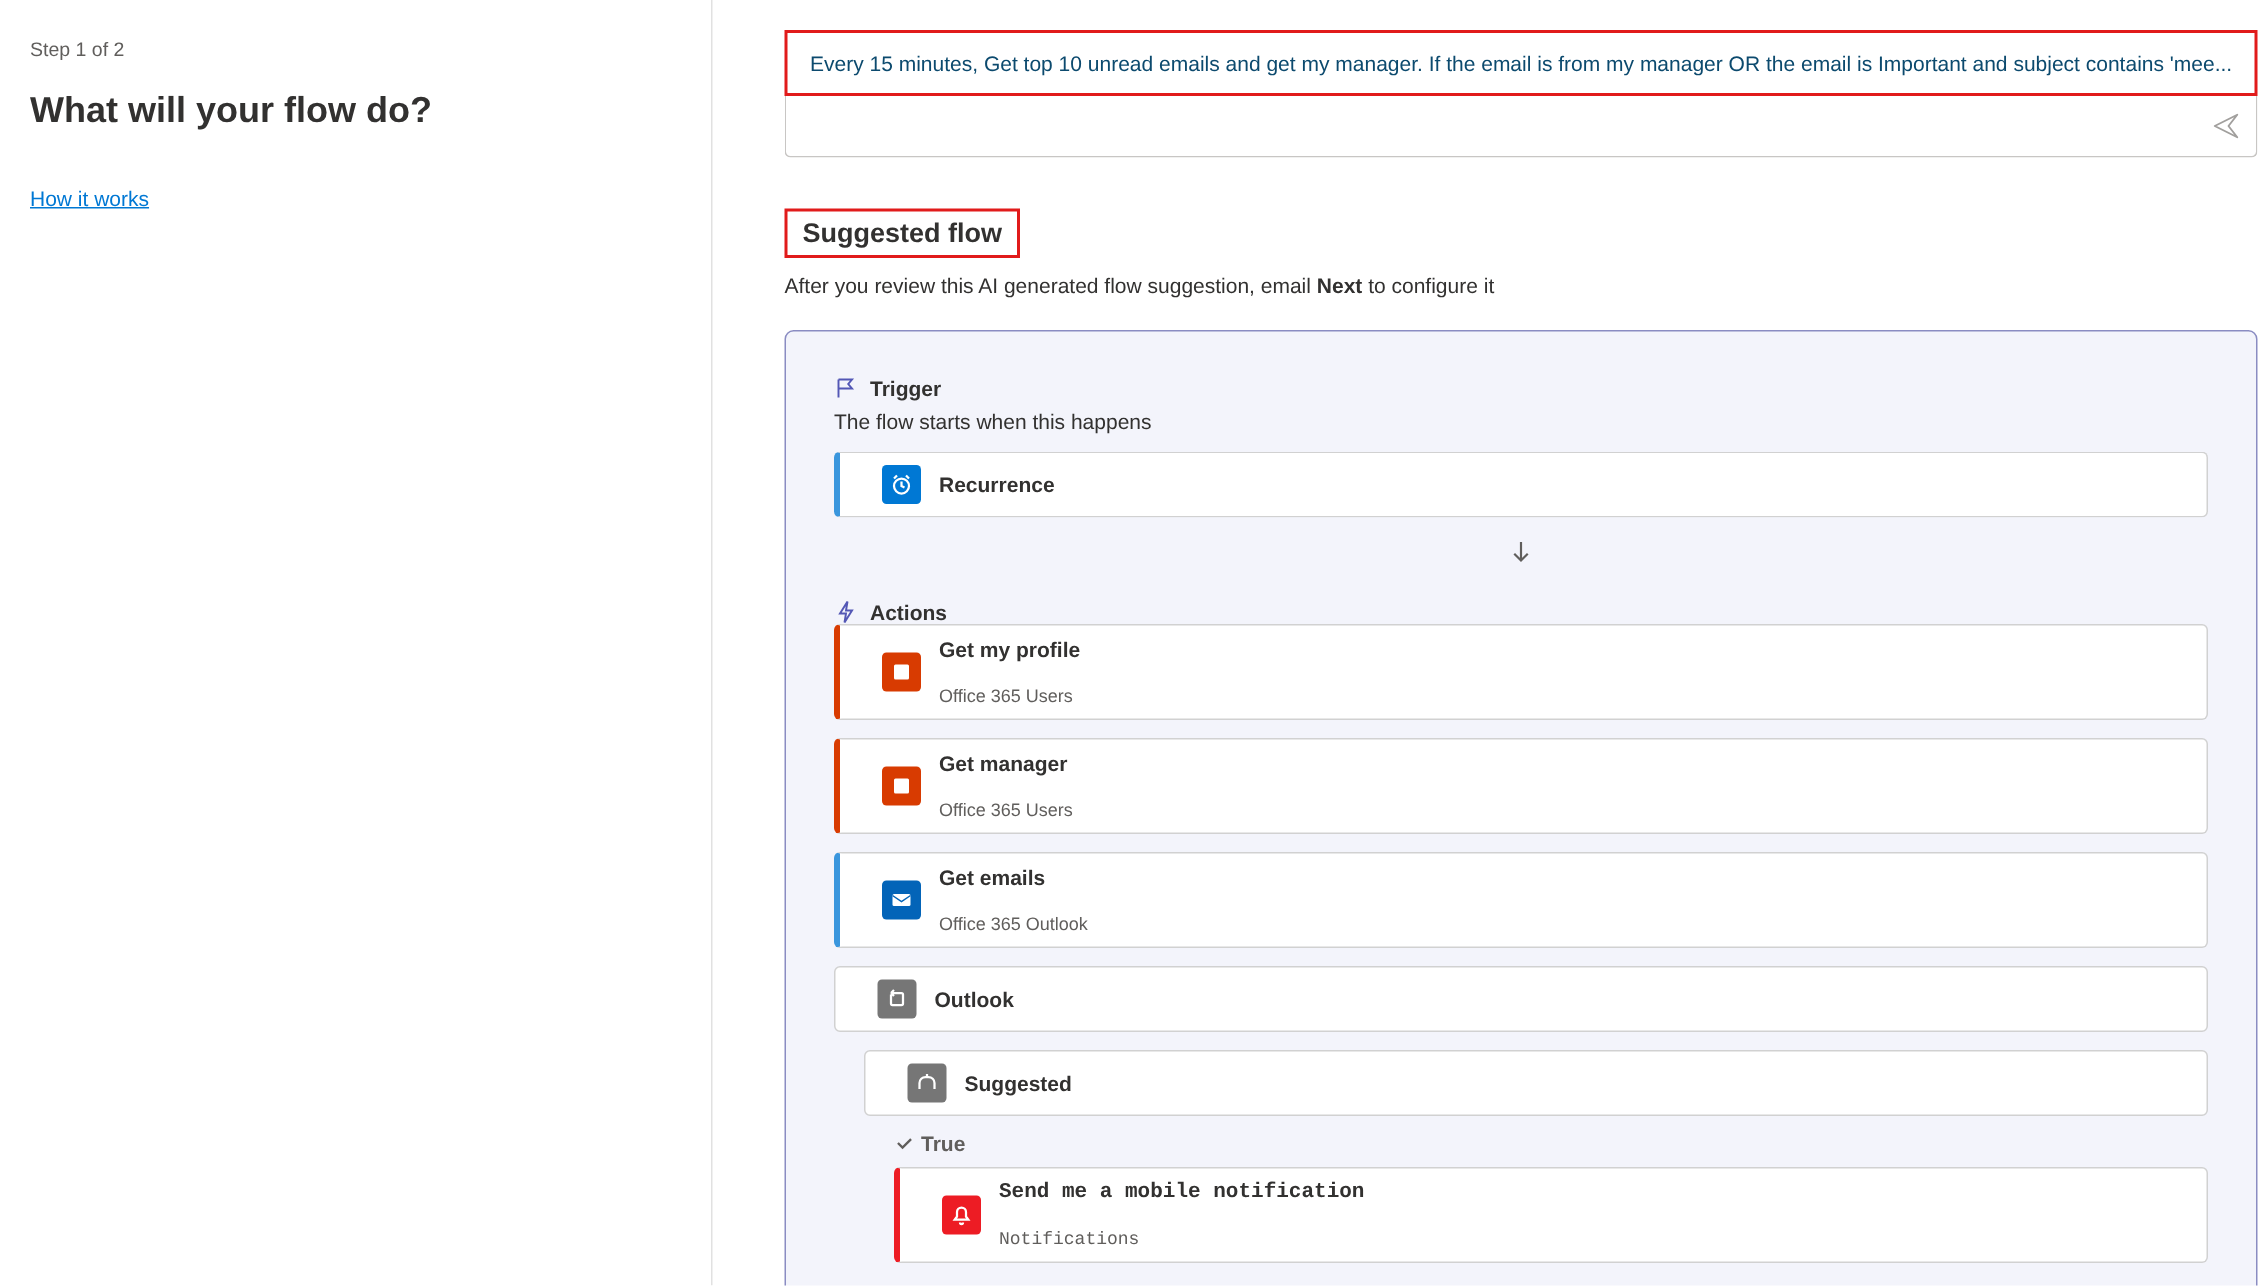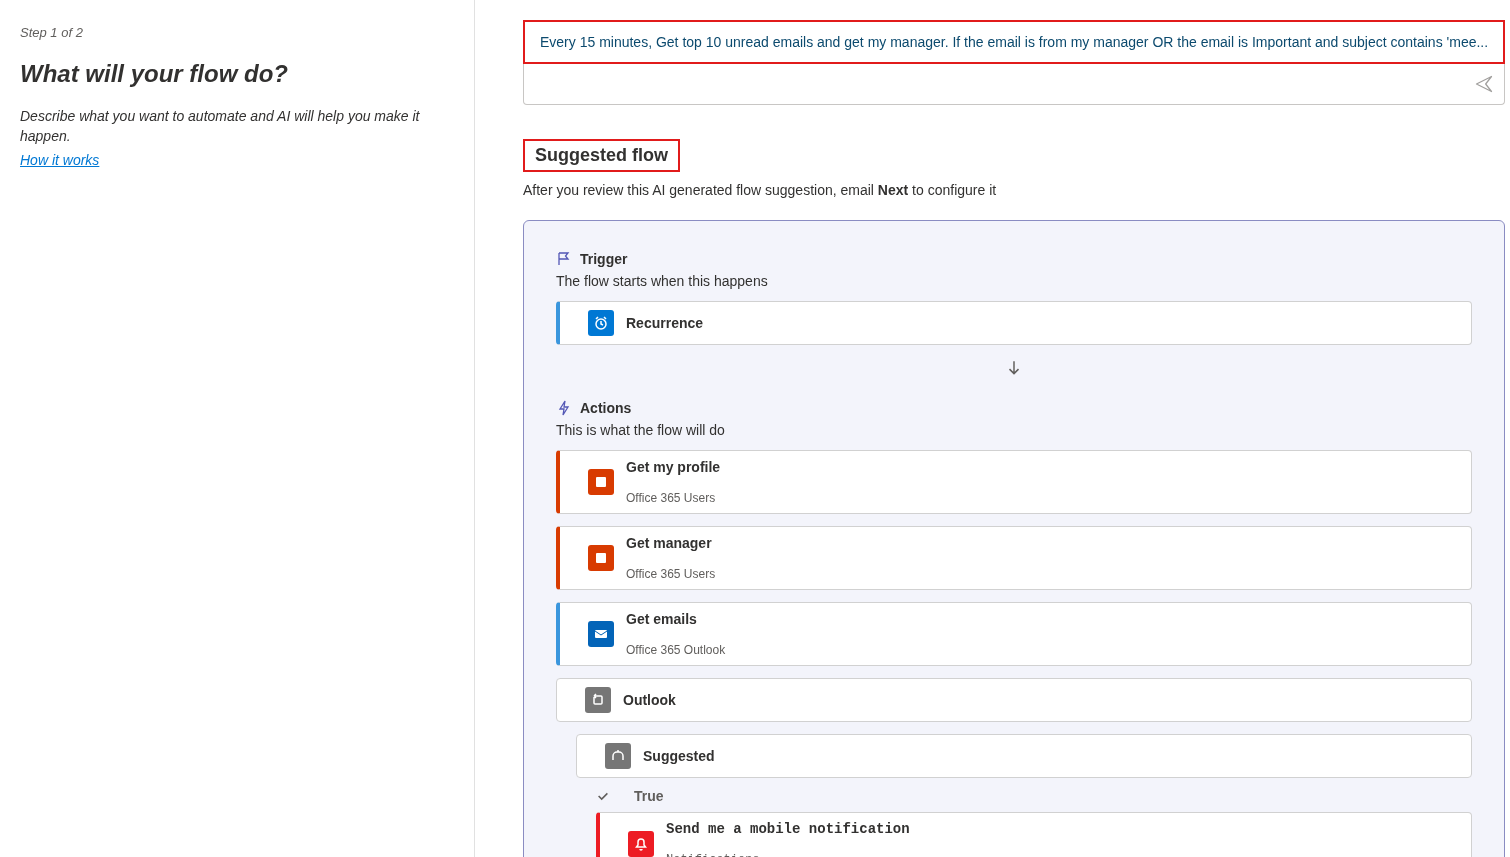--- a/index.html
+++ b/index.html
@@ -12,32 +12,31 @@
     .page {
       display: flex;
       width: 1510px;
       height: 857px;
     }
     .left-panel {
       width: 475px;
       padding: 25px 20px 20px 20px;
       border-right: 1px solid #e1e1e1;
       flex-shrink: 0;
-      font-style: italic;
     }
     .step-label {
       font-size: 13px;
       color: #605e5c;
       margin-bottom: 20px;
     }
     .main-heading {
       font-size: 24px;
       font-weight: 600;
       color: #323130;
-      margin-bottom: 19px;
+      margin-bottom: 30px;
     }
     .description {
       font-size: 14px;
       color: #323130;
       line-height: 1.4;
     }
     .link {
       color: #0078d4;
       text-decoration: underline;
       cursor: pointer;
@@ -125,37 +124,36 @@
     .card-icon svg { width: 16px; height: 16px; color: #fff; }
     .card-text { flex: 1; }
     .card-title { font-size: 14px; font-weight: 600; color: #323130; }
     .card-sub { font-size: 12px; color: #605e5c; margin-top: 16px; }
     .down-arrow { text-align: center; margin: 14px 0 20px 0; color: #605e5c; }
     .down-arrow svg { width: 18px; height: 18px; }
     .action-stack { display: flex; flex-direction: column; gap: 12px; }
     .nested-1 { margin-left: 20px; }
     .nested-2 { margin-left: 20px; }
     .branch-label {
-      display: flex; align-items: center; gap: 24px;
+      display: flex; align-items: center; gap: 4px;
       margin: 10px 0 8px 0;
       color: #605e5c;
       font-size: 14px;
       font-weight: 600;
     }
     .branch-label svg { width: 14px; height: 14px; color: #605e5c; }
   </style>
 </head>
 <body>
 
 <div class="page">
 
   <div class="left-panel">
     <div class="step-label">Step 1 of 2</div>
     <h1 class="main-heading">What will your flow do?</h1>
-    <div class="description">Describe what you want to automate and AI will help you make it happen.</div>
     <a class="link">How it works</a>
   </div>
 
   <div class="right-panel">
 
     
     <div>
       <div class="prompt-box">Every 15 minutes, Get top 10 unread emails and get my manager. If the email is from my manager OR the email is Important and subject contains 'mee...</div>
       <div class="prompt-container">
         <span class="send-btn">
@@ -206,21 +204,20 @@
       </div>
 
       <div class="group-header">
         <span class="bolt-icon">
           <svg viewBox="0 0 16 16" fill="none" stroke="currentColor" stroke-width="1.3">
             <path d="M9 1 L4 9 H8 L7 15 L12 7 H8 Z"></path>
           </svg>
         </span>
         <span class="group-title">Actions</span>
       </div>
-      <div class="group-sub">This is what the flow will do</div>
 
       <div class="action-stack">
         <div class="card accent-orange">
           <span class="card-icon orange">
             <svg viewBox="0 0 16 16" fill="currentColor">
                 <rect x="3" y="3" width="10" height="10" rx="1"></rect>
               </svg>
           </span>
           <div class="card-text">
             <div class="card-title">Get my profile</div>

